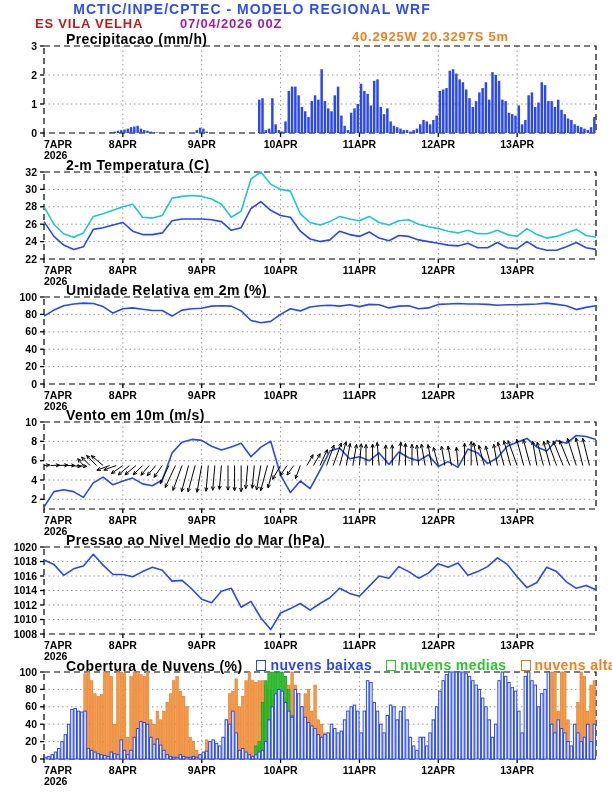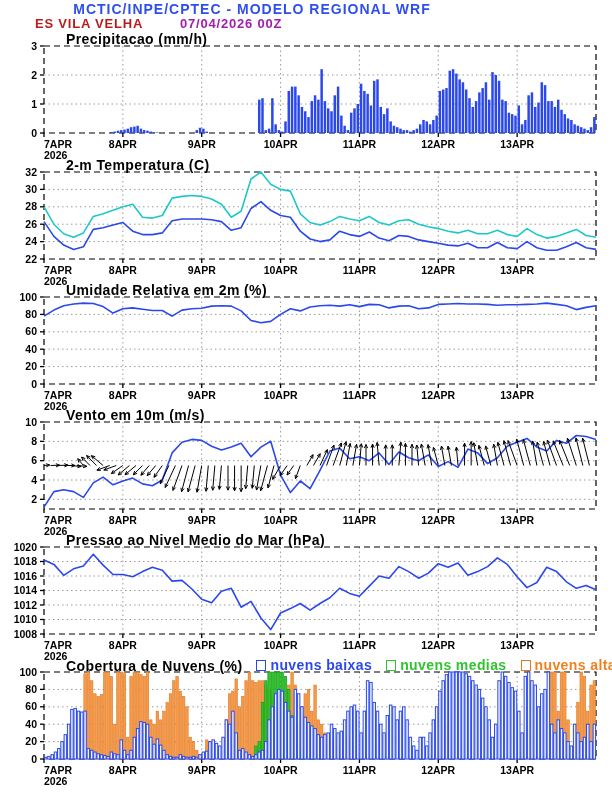--- a/index.html
+++ b/index.html
@@ -929,20 +929,21 @@
       <rect x="579.9714285714285" y="741.6" width="2.4857142857142858" height="17.399999999999977" fill="#eef3ff" stroke="#2b48ec" stroke-width="1"></rect>
       <rect x="583.2571428571429" y="737.25" width="2.4857142857142858" height="21.75" fill="#eef3ff" stroke="#2b48ec" stroke-width="1"></rect>
       <rect x="586.5428571428571" y="724.2" width="2.4857142857142858" height="34.799999999999955" fill="#eef3ff" stroke="#2b48ec" stroke-width="1"></rect>
       <rect x="589.8285714285714" y="741.6" width="2.4857142857142858" height="17.399999999999977" fill="#eef3ff" stroke="#2b48ec" stroke-width="1"></rect>
       <rect x="593.1142857142856" y="724.2" width="2.4857142857142858" height="34.799999999999955" fill="#eef3ff" stroke="#2b48ec" stroke-width="1"></rect>
     </svg>
 
   <div class="hdr" style="color: rgb(46, 79, 238);">MCTIC/INPE/CPTEC - MODELO REGIONAL WRF</div>
   <span class="sub" style="left: 35px; color: #b91c1c;">ES VILA VELHA</span>
   <span class="sub" style="left: 180px; color: #a21caf;">07/04/2026 00Z</span>
+  <span class="loc" style="left: 352px; color: rgb(240, 128, 32);">40.2925W 20.3297S 5m</span>
 
   <div class="ptitle" style="left:66px;top:31px;">Precipitacao (mm/h)</div>
   <div class="ptitle" style="left:66px;top:157px;">2-m Temperatura (C)</div>
   <div class="ptitle" style="left:66px;top:282px;">Umidade Relativa em 2m (%)</div>
   <div class="ptitle" style="left:66px;top:407px;">Vento em 10m (m/s)</div>
   <div class="ptitle" style="left:66px;top:657px;">
     <span>Cobertura de Nuvens (%)</span><span class="legend-item">
         <span class="legend-swatch" id="sw-baixas" style="border-color: rgb(43, 72, 236);"></span>
         <span id="lg-baixas" style="color: rgb(43, 72, 236);">nuvens baixas</span>
       </span><span class="legend-item">

